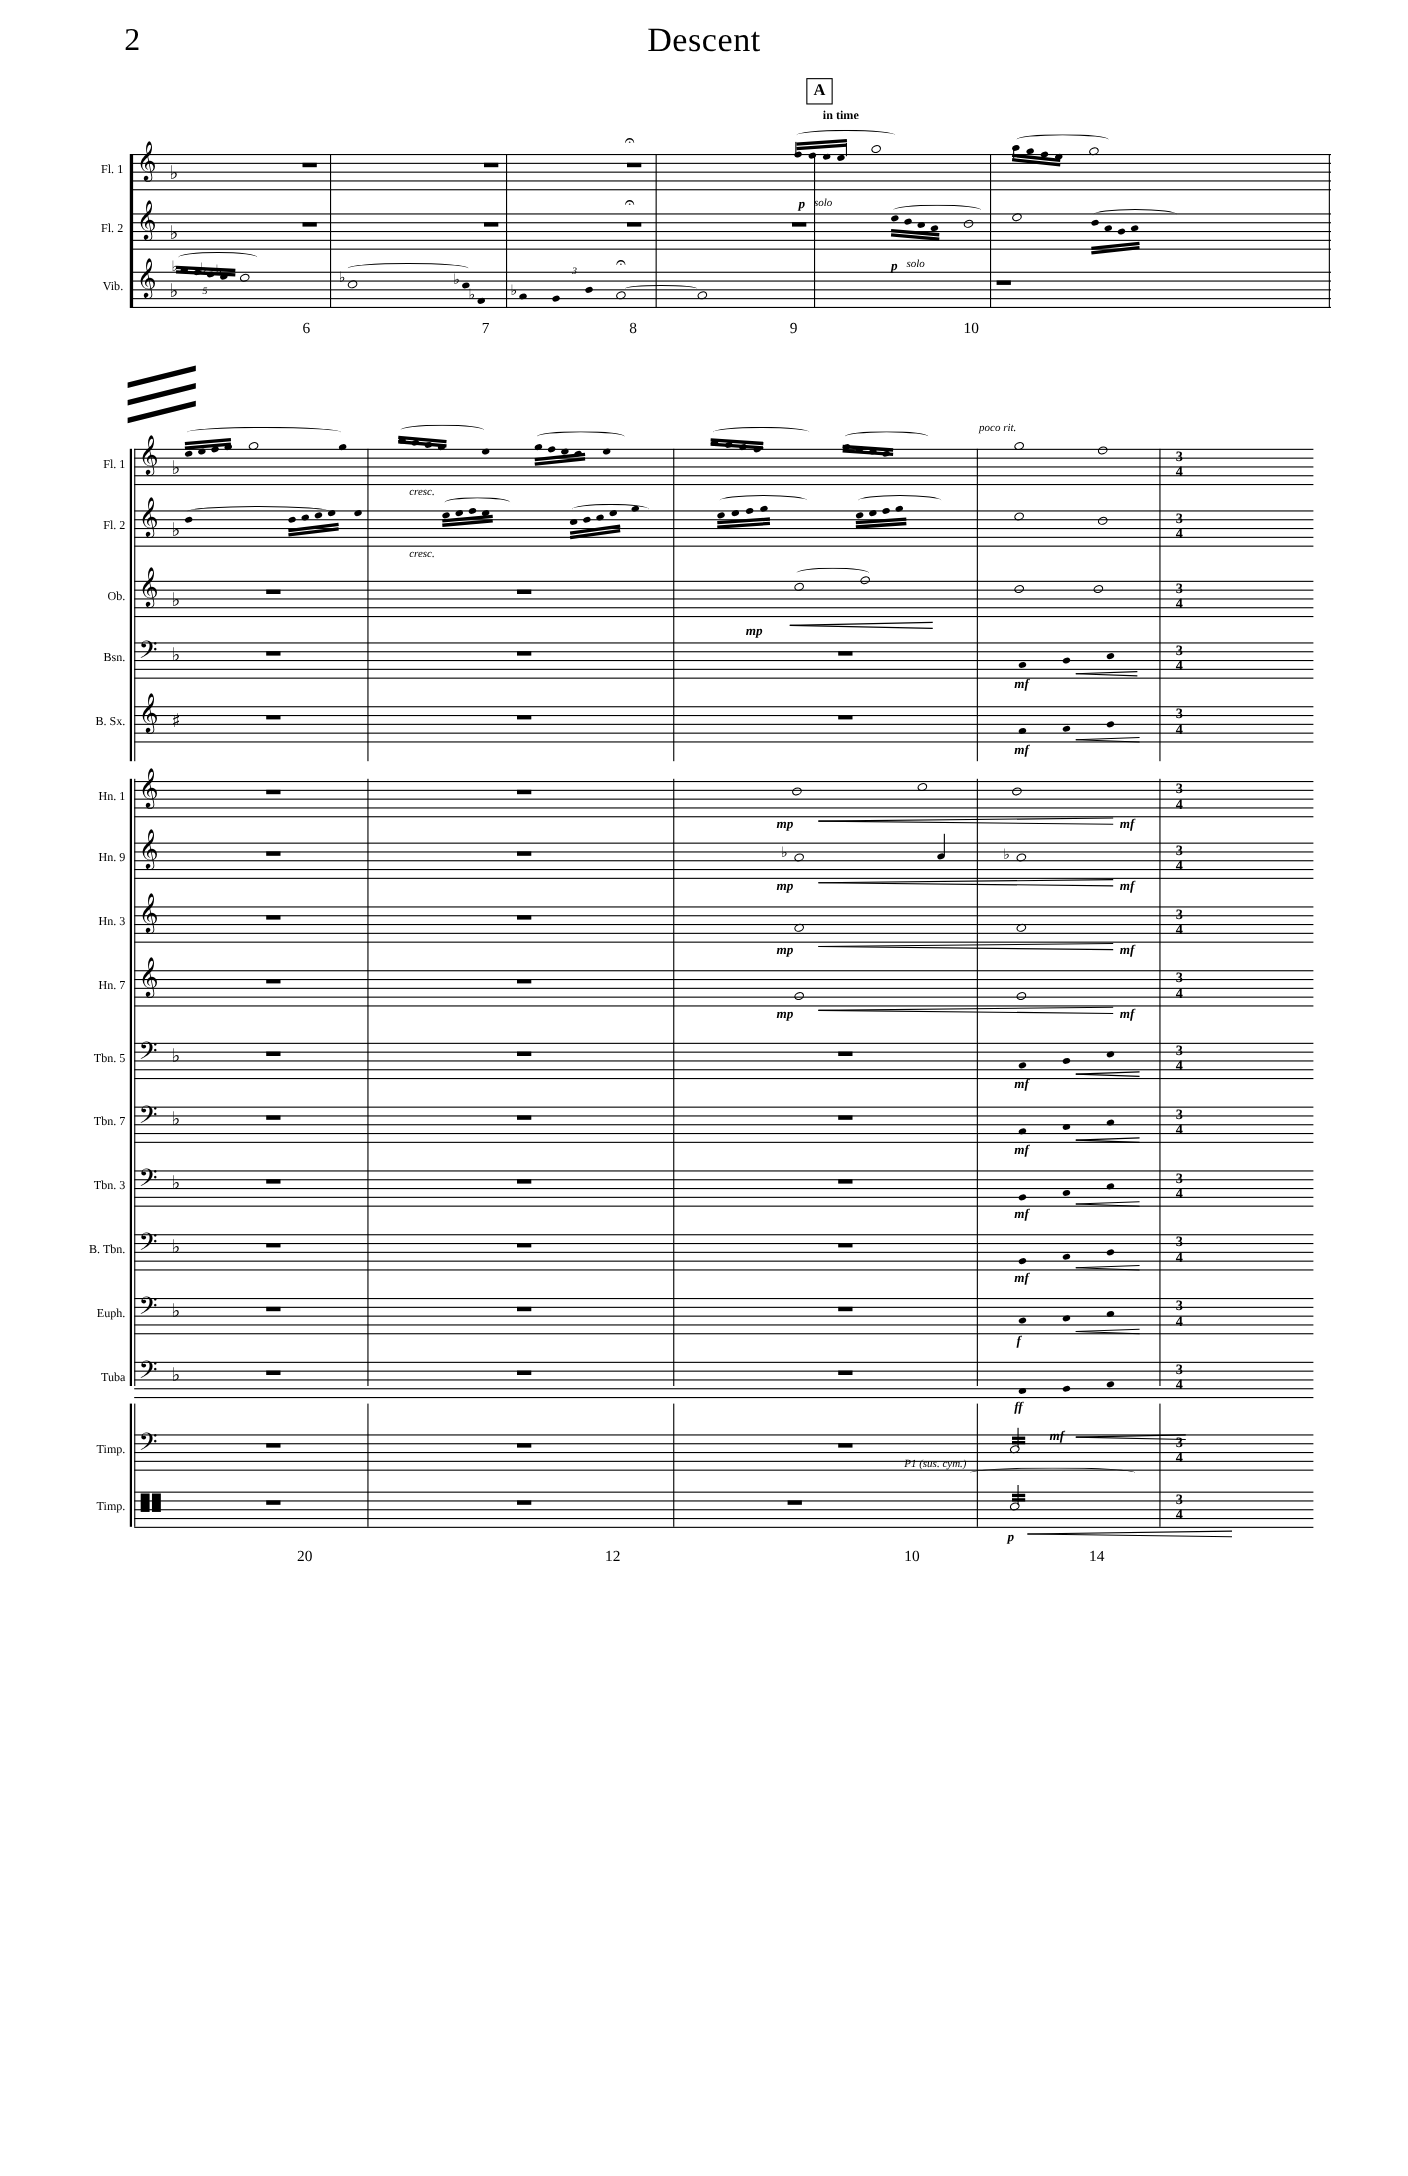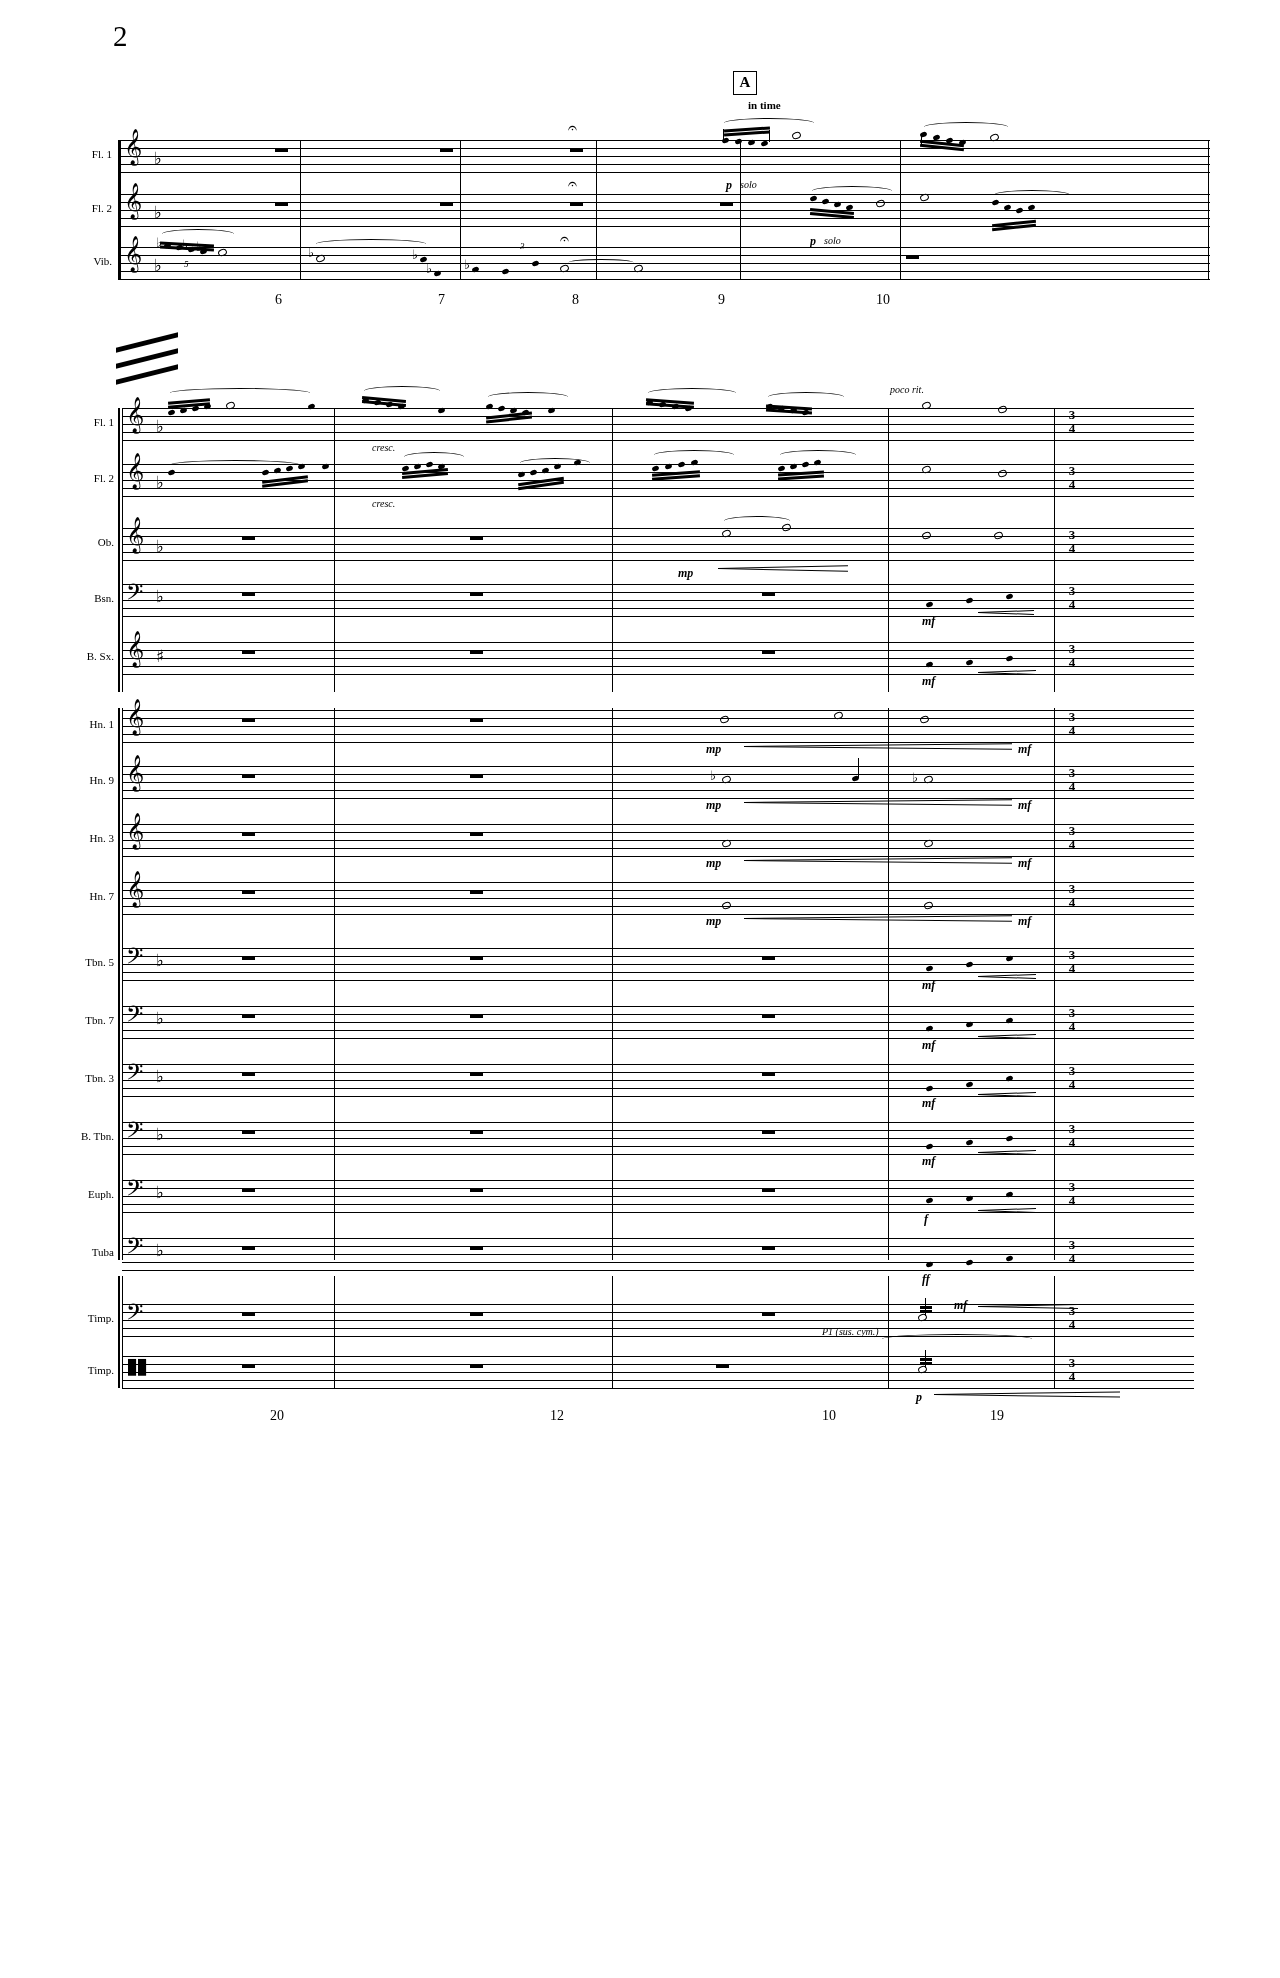--- a/index.html
+++ b/index.html
@@ -216,20 +216,21 @@
     background: #000;
     transform: skewY(-14deg);
   }
 </style>
 </head>
 <body>
 
 <div class="page">
 
   <div class="page-number">2</div>
+  <div class="score-title">Descent</div>
 
   <div class="rehearsal-mark">A</div>
   <div class="tempo-text">in time</div>
 
   <div class="system" style="left:120px; top:140px; width:1090px; height:170px;">
 
     <div class="system-brace" style="left:-2px; top:0px; height:140px;"></div>
 
     <div class="staff" style="top:0px;">
       <div class="line"></div>
@@ -887,16 +888,16 @@
     <div class="barline" style="left:766px; top:300px; height:552px;"></div>
     <div class="barline" style="left:766px; top:868px; height:112px;"></div>
 
     <div class="barline" style="left:932px; top:0px; height:284px;"></div>
     <div class="barline" style="left:932px; top:300px; height:552px;"></div>
     <div class="barline" style="left:932px; top:868px; height:112px;"></div>
 
     <div class="measure-number" style="left:148px; top:1000px;">20</div>
     <div class="measure-number" style="left:428px; top:1000px;">12</div>
     <div class="measure-number" style="left:700px; top:1000px;">10</div>
-    <div class="measure-number" style="left:868px; top:1000px;">19</div>
+    <div class="measure-number" style="left:868px; top:1000px;">14</div>
   </div>
 
 </div>
 
 </body></html>

